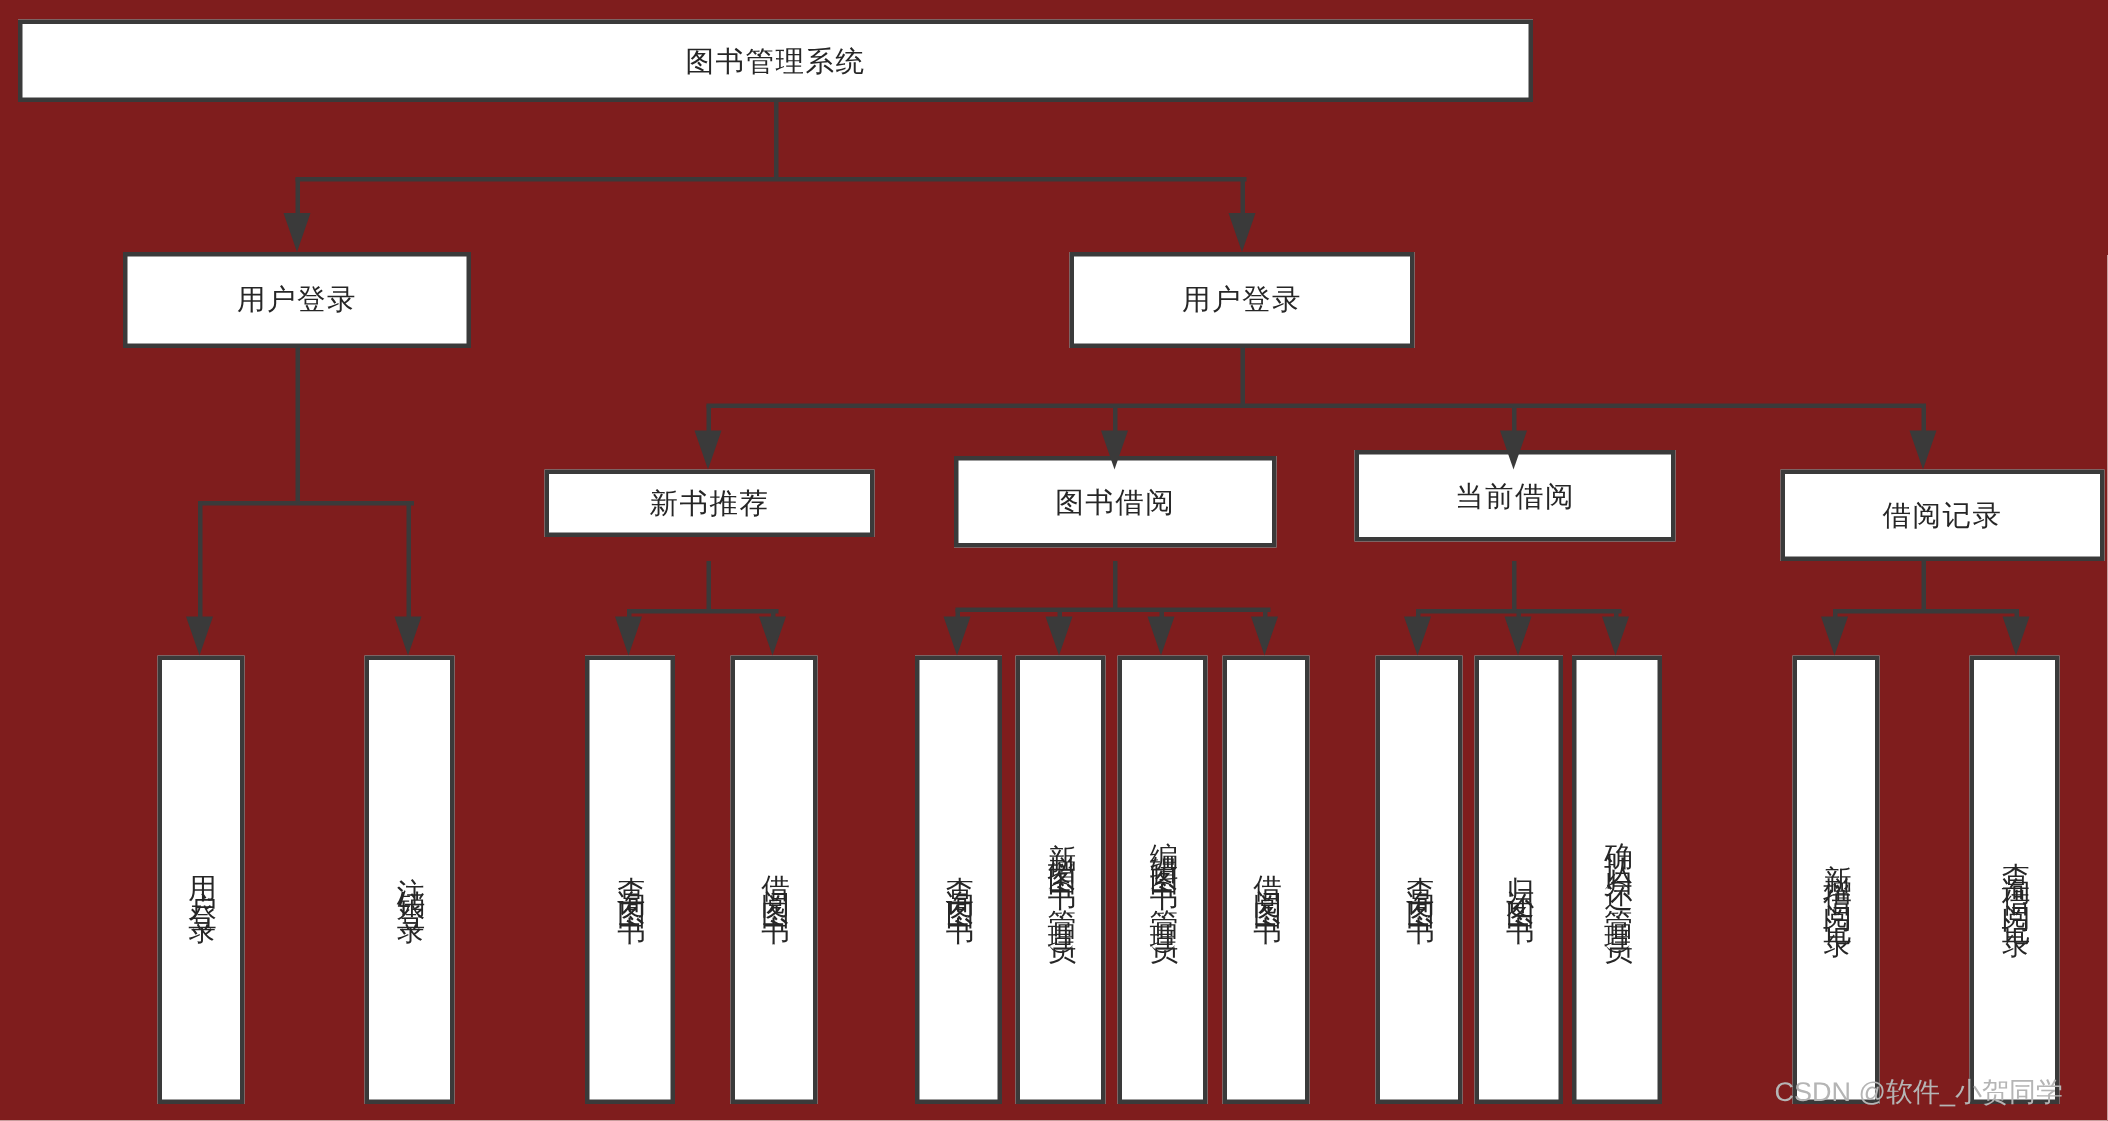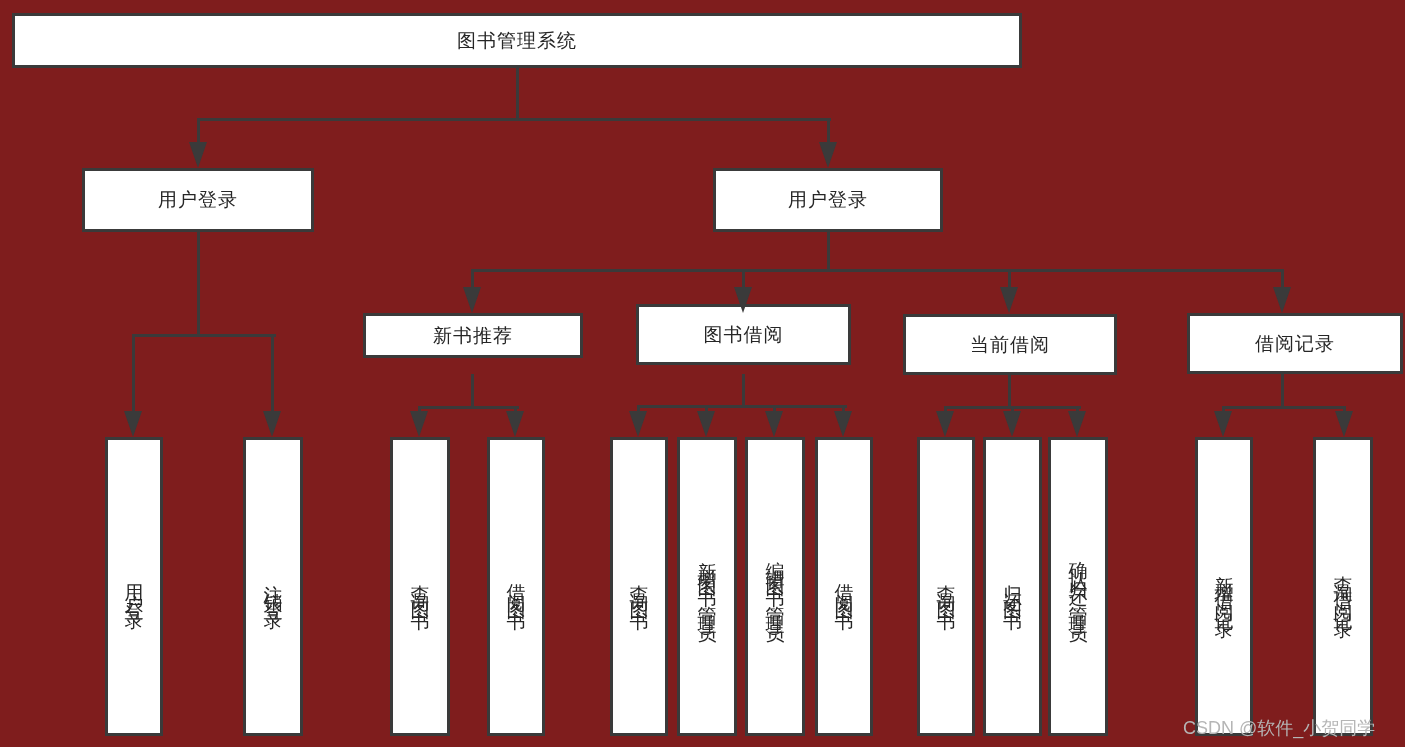--- a/index.html
+++ b/index.html
@@ -68,21 +68,21 @@
   <div class="node" style="left:713px; top:168px; width:230px; height:64px;">
     <span>用户登录</span>
   </div>
 
   <div class="node" style="left:363px; top:313px; width:220px; height:45px;">
     <span>新书推荐</span>
   </div>
   <div class="node" style="left:636px; top:304px; width:215px; height:61px;">
     <span>图书借阅</span>
   </div>
-  <div class="node" style="left:903px; top:314px; width:214px; height:61px;">
+  <div class="node" style="left:903px; top:300px; width:214px; height:61px;">
     <span>当前借阅</span>
   </div>
   <div class="node" style="left:1173px; top:313px; width:216px; height:61px;margin-left:14px;">
     <span>借阅记录</span>
   </div>
 
   <div class="node leaf" style="left:105px; top:437px; width:58px; height:299px;">
     <span class="vtext">用户登录</span>
   </div>
   <div class="node leaf" style="left:243px; top:437px; width:60px; height:299px;">

